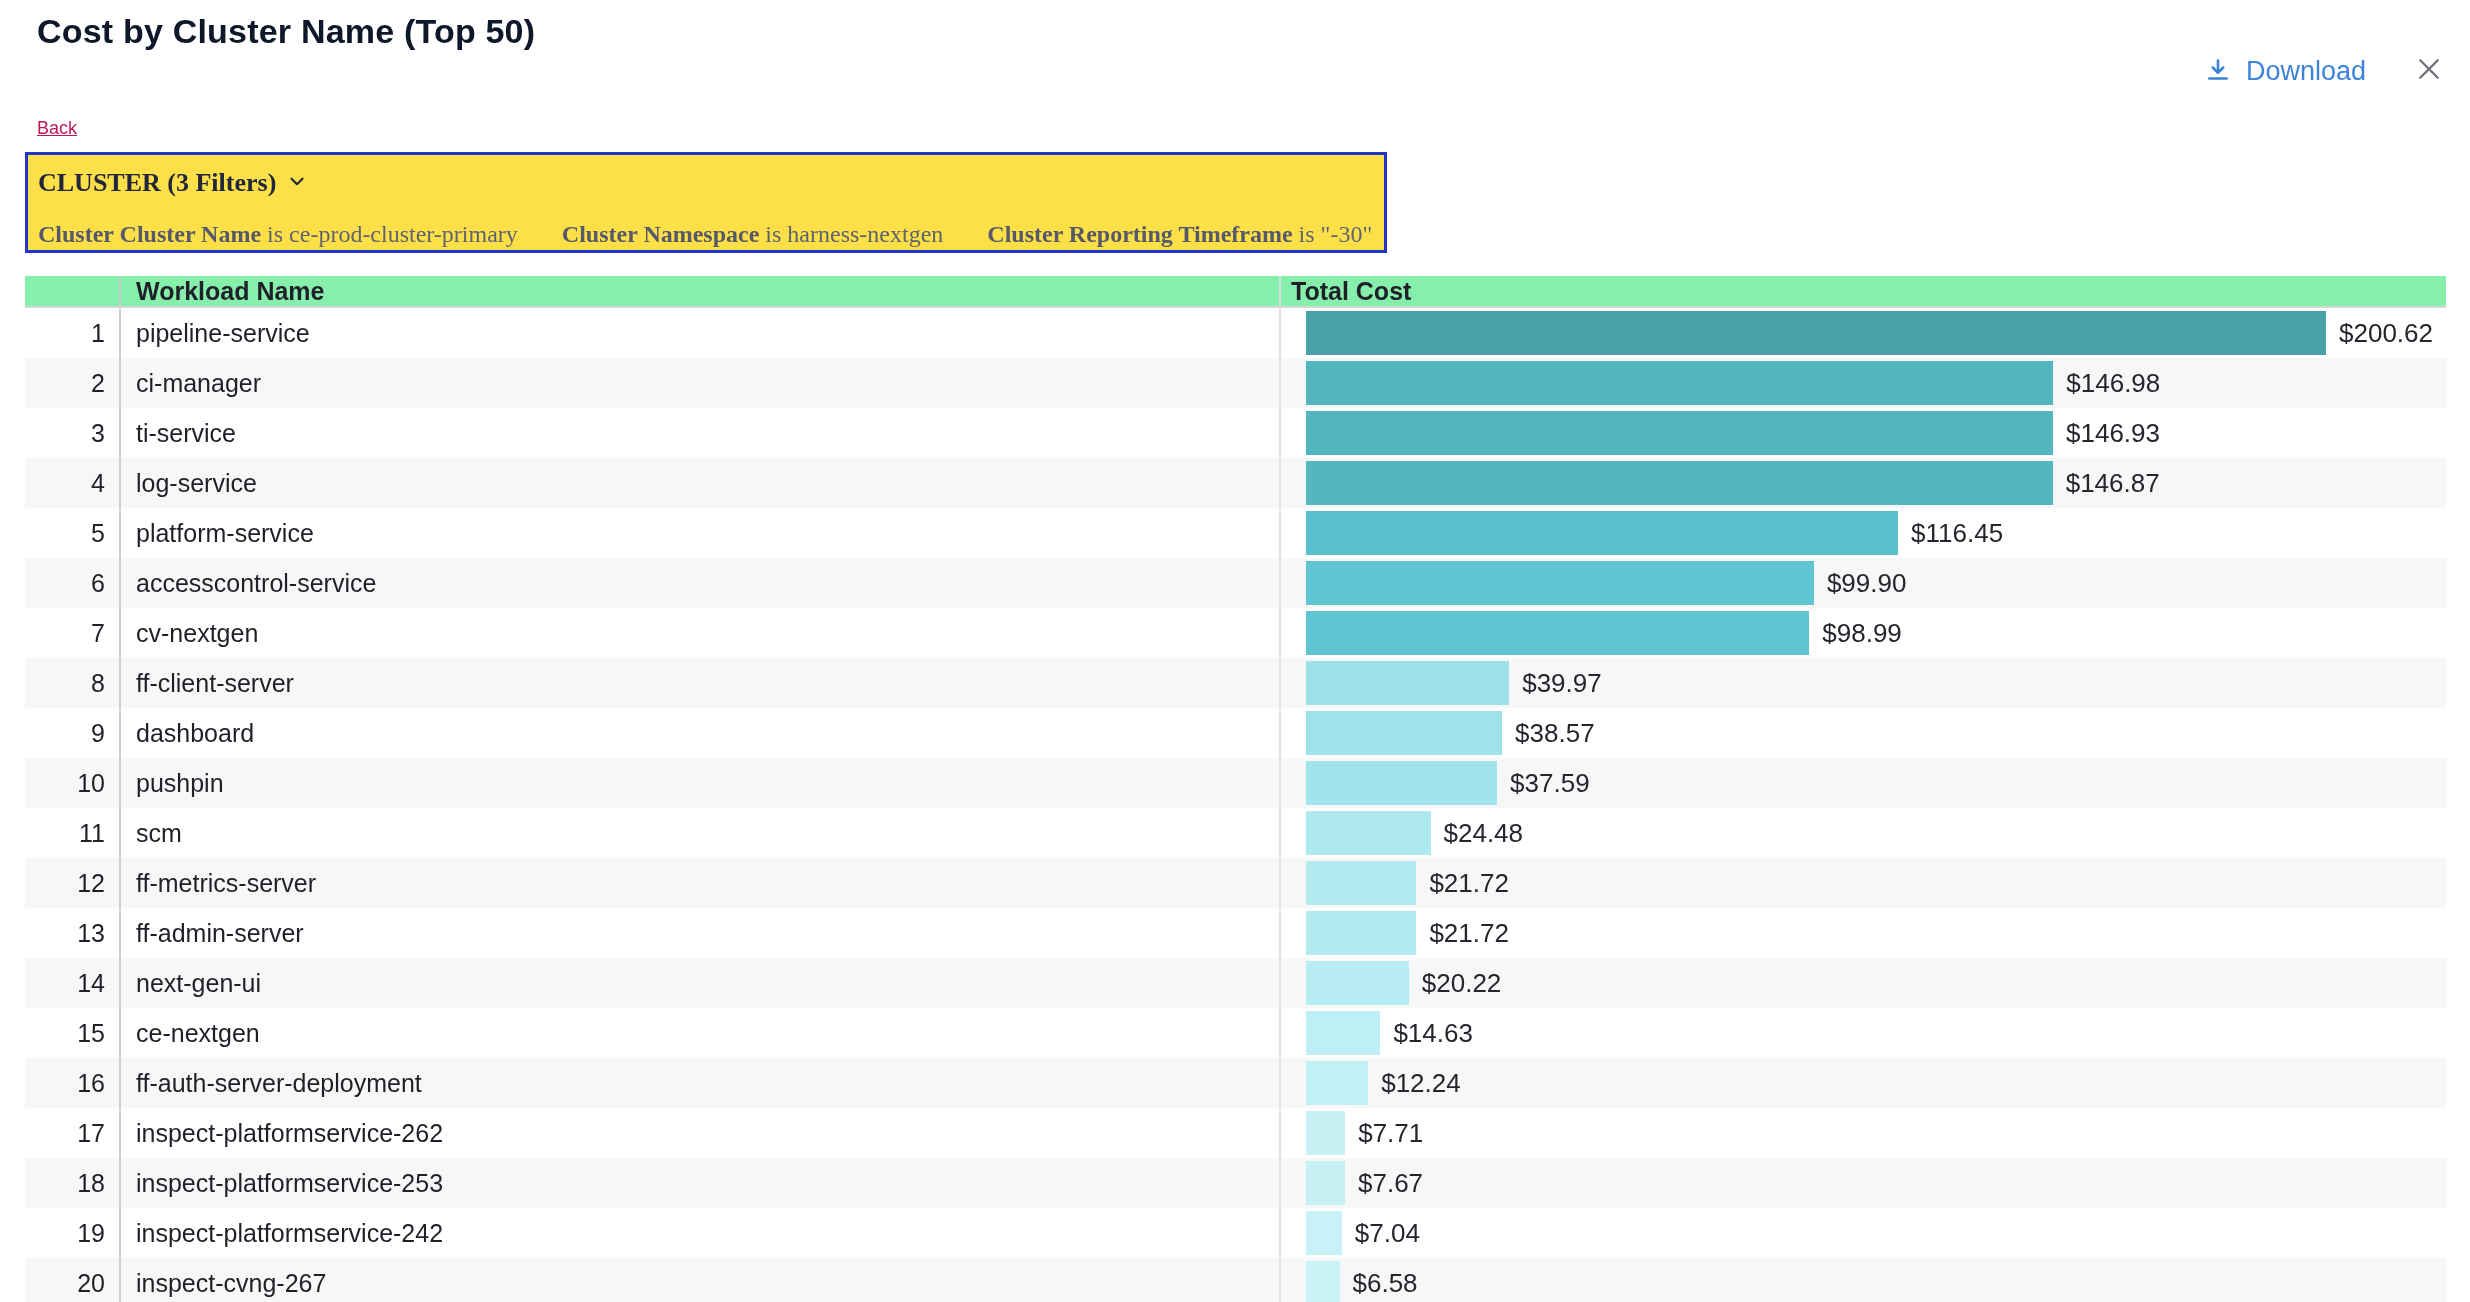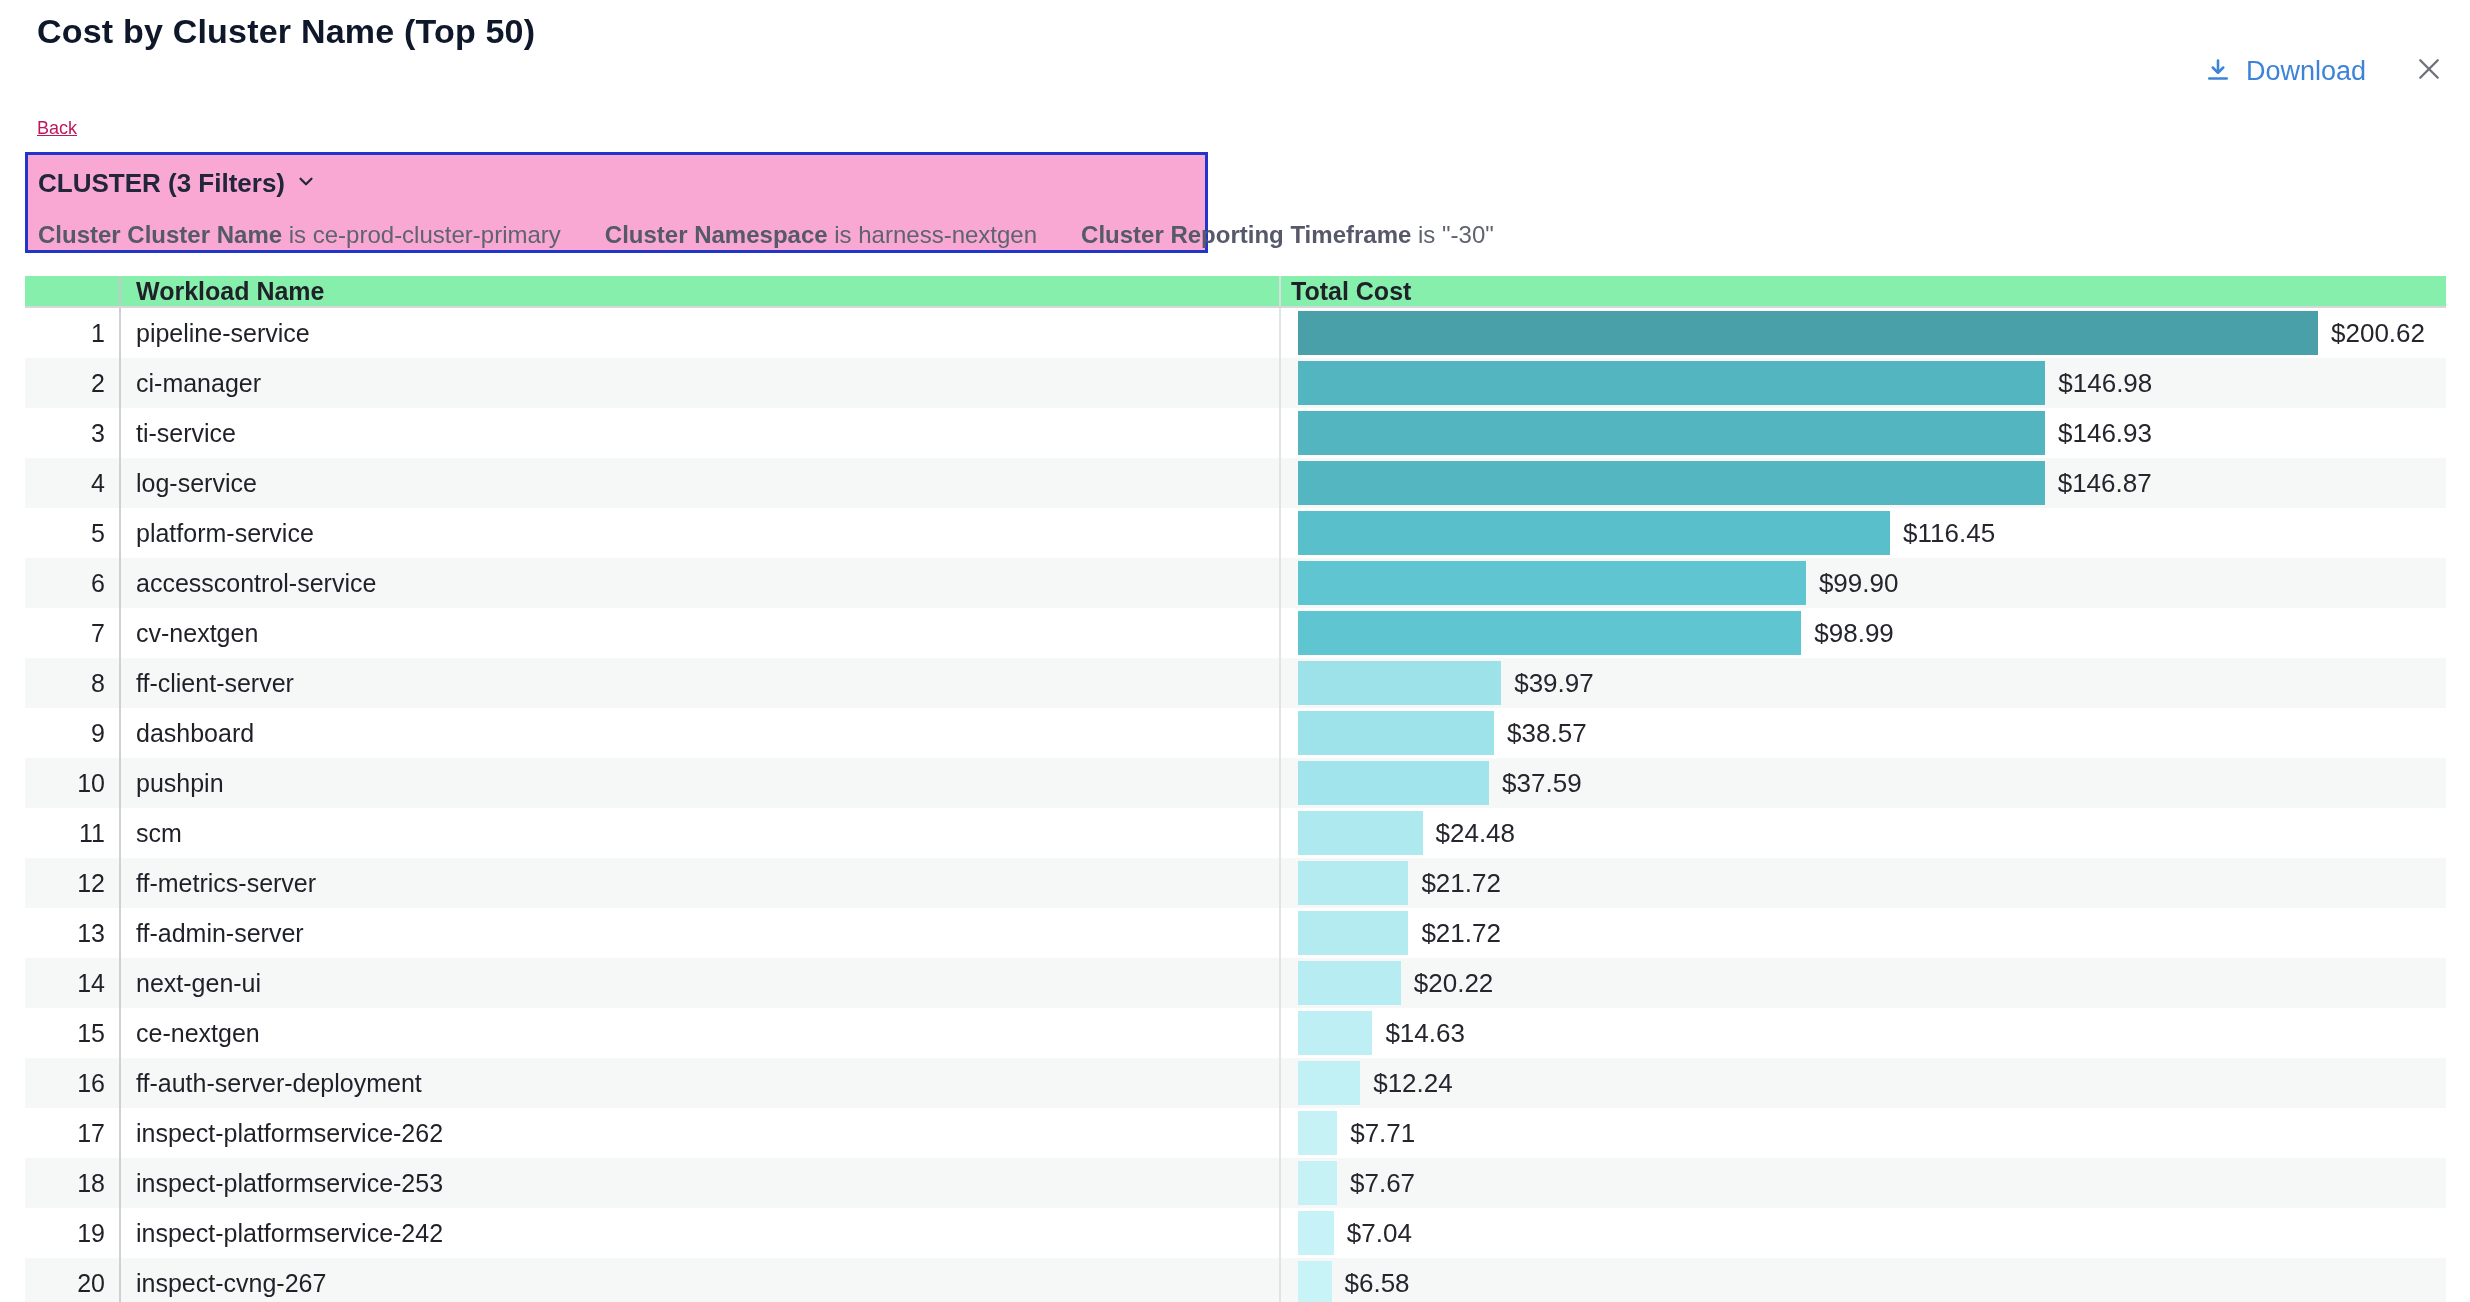--- a/index.html
+++ b/index.html
@@ -11,42 +11,42 @@
   .page-title { position: absolute; left: 37px; top: 12px; font-size: 34px; font-weight: 700; color: #0f172a; letter-spacing: .2px; }
   .top-actions { position: absolute; right: 24px; top: 14px; display: flex; align-items: center; gap: 46px; margin-top: 40px; }
   .download-btn { display: flex; align-items: center; gap: 14px; color: #3d84d8; font-size: 27px; font-weight: 500; cursor: pointer; }
   .download-btn svg { display: block; }
   .close-btn { width: 34px; height: 34px; display: flex; align-items: center; justify-content: center; cursor: pointer; }
 
   
   .back-link { position: absolute; left: 37px; top: 118px; font-size: 18px; color: #be185d; cursor: pointer; text-decoration: underline; }
 
   
-  .filter-panel { position: absolute; left: 25px; top: 152px; width: 1183px; height: 101px;
-                  border: 3px solid #2135cb; background: #f9a8d4; padding: 12px 10px 10px 10px; }
+  .filter-panel { position: absolute; left: 25px; top: 152px; width: 1362px; height: 101px;
+                  border: 3px solid #2135cb; background: #fde047; padding: 12px 10px 10px 10px; font-family: Liberation Serif, serif; }
   .filter-group { display: flex; align-items: center; gap: 10px; font-size: 26px; font-weight: 600; color: #22263a; cursor: pointer; width: fit-content; }
   .filter-group svg { margin-top: 3px; }
   .filter-row { margin-top: 22px; display: flex; align-items: center; gap: 44px; font-size: 24px; color: #5f6370; white-space: nowrap; }
   .filter-item .f-field { font-weight: 600; color: #55596a; }
   .filter-item .f-cond { font-weight: 400; }
 
   
   .cost-table { position: absolute; left: 25px; top: 276px; width: 2421px; }
   .t-header { display: flex; height: 32px; background: #86efac; border-bottom: 2px solid #d6d7d9; }
   .t-header .h-num { width: 96px; border-right: 2px solid #c7c9cc; }
   .t-header .h-name { width: 1160px; border-right: 2px solid #dcdde0; padding-left: 15px; display: flex; align-items: center; }
   .t-header .h-cost { flex: 1; padding-left: 10px; display: flex; align-items: center; }
   .t-header .h-label { font-size: 25px; font-weight: 700; color: #1f2028; }
 
   .t-body { width: 100%; }
   .t-row { display: flex; height: 50px; background: #ffffff; }
   .t-row.alt { background: #f6f7f7; }
   .cell-num { width: 96px; border-right: 2px solid #ced0d3; display: flex; align-items: center; justify-content: flex-end; padding-right: 14px; font-size: 25px; color: #1f2028; }
   .cell-name { width: 1160px; border-right: 2px solid #e2e3e5; display: flex; align-items: center; padding-left: 15px; font-size: 25px; color: #1f2028; }
-  .cell-cost { flex: 1; display: flex; align-items: center; padding-left: 17px; }
+  .cell-cost { flex: 1; display: flex; align-items: center; padding-left: 25px; }
   .bar { height: 44px; flex: 0 0 auto; }
   .bar-label { margin-left: 13px; font-size: 26px; color: #25252e; white-space: nowrap; }
 </style>
 </head>
 <body>
 
 <div class="titlebar">
   <div class="page-title">Cost by Cluster Name (Top 50)</div>
 
   <div class="top-actions">

